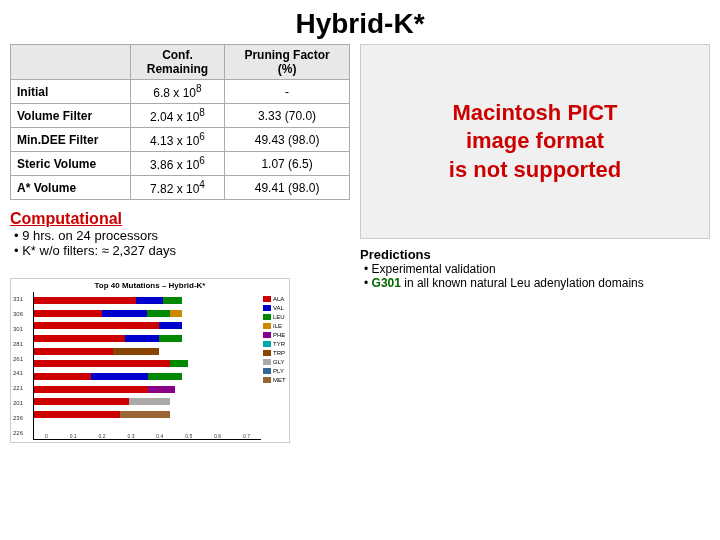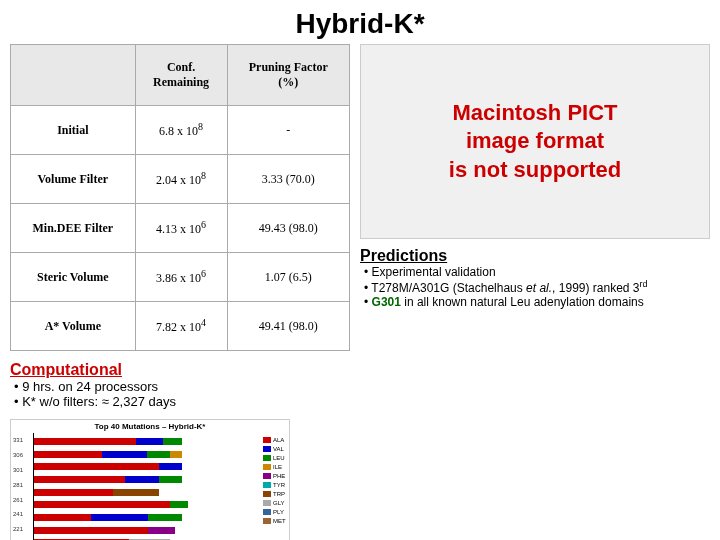--- a/index.html
+++ b/index.html
@@ -38,31 +38,30 @@
     }
 
     
     #filter-table {
       border-collapse: collapse;
       width: 100%;
       font-size: 12px;
     }
     #filter-table th, #filter-table td {
       border: 1px solid #aaa;
-      padding: 15px 6px;
+      padding: 3px 6px;
       text-align: center;
-      font-family: Liberation Serif, serif;
     }
     #filter-table th {
       background: #e8e8e8;
       font-weight: bold;
     }
     #filter-table td:first-child {
       font-weight: bold;
-      text-align: center;
+      text-align: left;
       margin-left: 43px;
     }
     #filter-table tr.all-row td {
       background: #c0c0c0;
       font-weight: bold;
     }
     #filter-table tr.all-row td:last-child {
       color: #006600;
       font-weight: bold;
     }
@@ -81,21 +80,21 @@
     #computational ul {
       list-style: none;
       padding-left: 4px;
     }
     #computational ul li::before {
       content: "• ";
     }
 
     
     #chart-area {
-      margin-top: 10px;
+      margin-top: 20px;
       border: 1px solid #ccc;
       width: 280px;
       height: 165px;
       position: relative;
       background: #fff;
       overflow: hidden;
     }
     #chart-title {
       font-size: 8px;
       text-align: center;
@@ -195,22 +194,21 @@
       color: #cc0000;
       line-height: 1.3;
     }
 
     
     #predictions {
       font-size: 12px;
     }
     #predictions .pred-title {
       font-weight: bold;
-      text-decoration: underline;
-      font-size: 16px;
+      font-size: 13px;
     }
     #predictions ul {
       list-style: none;
       padding-left: 4px;
     }
     #predictions ul li::before {
       content: "• ";
     }
     .highlight-green {
       color: #006600;
@@ -415,20 +413,19 @@
   <div id="right-col">
 
     <div id="pict-placeholder">
       <p>Macintosh PICT<br>image format<br>is not supported</p>
     </div>
 
     <div id="predictions">
       <span class="pred-title">Predictions</span>
       <ul>
         <li>Experimental validation</li>
-        <li>T278M/A301G (Stachelhaus <span class="italic">et al.</span>, 1999) ranked 3<span class="superscript">rd</span></li>
         <li><span class="highlight-green">G301</span> in all known natural Leu adenylation domains</li>
       </ul>
     </div>
 
   </div>
 
 </div>
 
 </body></html>

